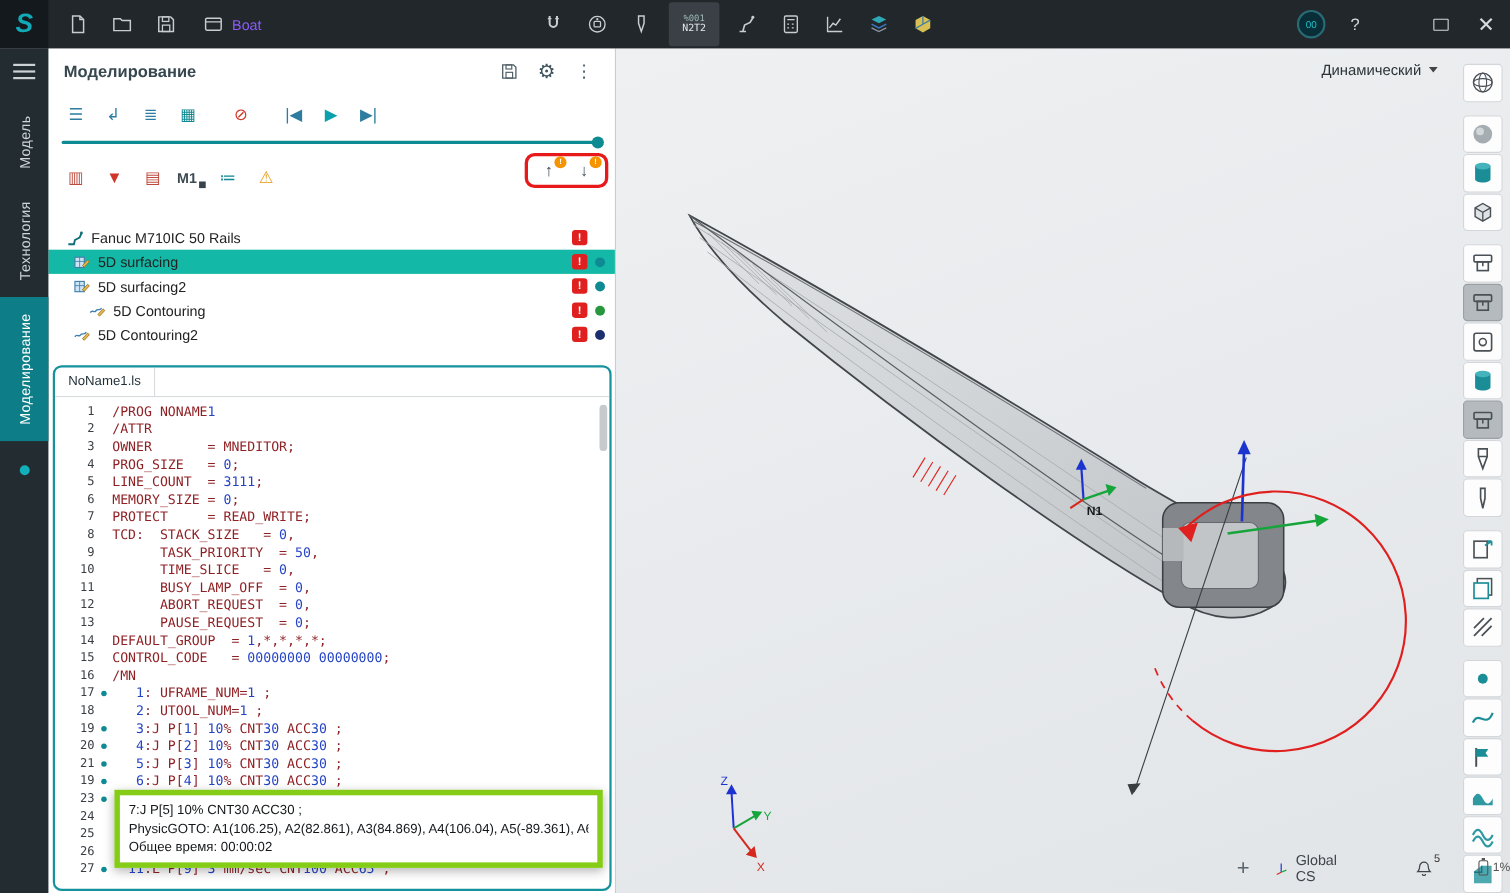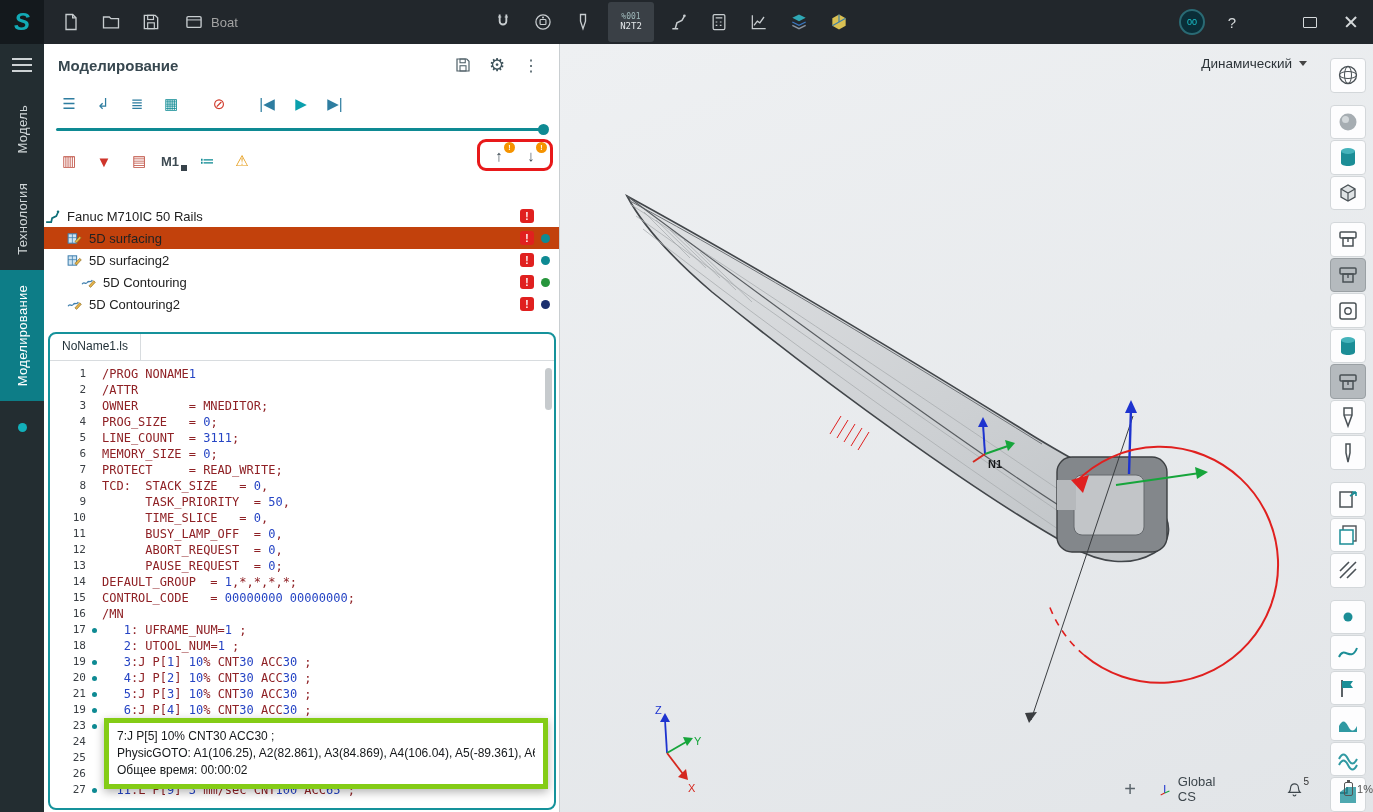--- a/index.html
+++ b/index.html
@@ -6,21 +6,21 @@
   html,body { width:1373px; height:812px; overflow:hidden; }
   body { font-family:"Liberation Sans", sans-serif; font-size:13px; background:#e8eaec; position:relative; color:#2c3338; }
   button { background:none; border:none; cursor:pointer; font-family:inherit; }
 
   
   .titlebar { position:absolute; left:0; top:0; width:1373px; height:44px; background:#22272c; display:flex; align-items:center; z-index:40; }
   .logo { width:44px; height:44px; background:#14191d; color:#12aab6; font-weight:bold; font-style:italic; font-size:24px; display:flex; align-items:center; justify-content:center; }
   .tb-group { display:flex; align-items:center; gap:6px; margin-left:10px; }
   .tb-btn { width:34px; height:34px; display:flex; align-items:center; justify-content:center; color:#c8cdd0; border-radius:4px; }
   .tb-btn svg { width:20px; height:20px; }
-  .doc-tab { display:flex; align-items:center; gap:7px; margin-left:16px; color:#a3a3a3; font-size:13px; }
+  .doc-tab { display:flex; align-items:center; gap:7px; margin-left:16px; color:#8b5cf6; font-size:13px; }
   .doc-tab svg { width:20px; height:20px; color:#c8cdd0; }
   .tb-mid { position:absolute; left:486px; top:0; height:44px; display:flex; align-items:center; }
   .tb-mid .tb-group { margin-left:0; }
   .gcode-btn { width:46px; height:40px; margin:0 8px; background:#3a4046; border-radius:3px; display:flex; flex-direction:column; align-items:center; justify-content:center; line-height:1.2; font-family:"DejaVu Sans Mono", monospace; }
   .gcode-l1 { font-size:8px; color:#9fb8ba; }
   .gcode-l2 { font-size:9px; color:#e4e8ea; }
   .tb-right { position:absolute; right:14px; top:0; height:44px; display:flex; align-items:center; }
   .avatar { width:26px; height:26px; border-radius:50%; background:#0a2e38; border:2px solid #2a6a74; color:#19c2cc; font-size:9px; font-weight:normal; display:flex; align-items:center; justify-content:center; margin-right:20px; }
   .help-btn { width:14px; color:#d5d9db; font-size:15px; margin-right:64px; text-align:center; }
   .max-btn { width:14px; height:11px; border:1.4px solid #d5d9db; border-radius:1px; margin-right:26px; }
@@ -57,21 +57,21 @@
   .ptool2 { display:flex; align-items:center; gap:9px; padding:8px 12px 0; height:44px; position:relative; }
   .m1 { font-size:13px; font-weight:bold; color:#3d4a52; position:relative; padding-right:6px; }
   .m1::after { content:""; position:absolute; right:-2px; bottom:-2px; width:6px; height:6px; background:#37424a; }
   .updown-box { position:absolute; right:6px; top:4px; border:3px solid #e8191a; border-radius:9px; padding:3px 10px; display:flex; gap:14px; background:#fff; }
   .ud-btn { position:relative; width:18px; height:20px; color:#404e57; font-size:15px; }
   .ud-up::before { content:"\2191"; } .ud-down::before { content:"\2193"; }
   .ud-badge { position:absolute; top:-3px; right:-7px; width:11px; height:11px; border-radius:50%; background:#f59300; color:#fff; font-size:7px; font-weight:bold; display:flex; align-items:center; justify-content:center; }
 
   .tree { margin-top:26px; }
   .tree-row { display:flex; align-items:center; height:22px; padding-right:6px; }
-  .tree-row[data-state="selected"] { background:#c2410c; }
+  .tree-row[data-state="selected"] { background:#14b8a6; }
   .tree-icon { width:17px; height:17px; flex:none; }
   .tree-label { font-size:13px; color:#222; margin-left:6px; flex:1; white-space:nowrap; }
   .tree-badge { width:14px; height:14px; flex:none; background:#e0201f; color:#fff; border-radius:3px; font-size:10px; font-weight:bold; display:flex; align-items:center; justify-content:center; margin-right:7px; }
   .tree-dot { width:9px; height:9px; flex:none; border-radius:50%; margin-right:3px; }
 
   
   .editor-card { position:absolute; left:4px; right:3px; top:288px; bottom:2px; border:2px solid #15929b; border-radius:8px; background:#fff; overflow:hidden; }
   .ed-tab-row { height:27px; border-bottom:1px solid #d8dcdf; display:flex; }
   .ed-tab { padding:5px 12px 0; font-size:12px; color:#1f2e36; border-right:1px solid #d8dcdf; }
   .ed-body { position:relative; padding-top:5px; font-family:"DejaVu Sans Mono", monospace; font-size:12px; }
@@ -435,21 +435,21 @@
           <span class="ud-badge">!</span>
         </button>
       <button class="ud-btn ud-down">
           <span class="ud-badge">!</span>
         </button>
     </div>
   </div>
 
   <div class="tree">
 
-      <div class="tree-row" style="padding-left:0">
+      <div class="tree-row" style="padding-left:16px">
         <svg class="tree-icon">
           <use href="#sym-robot-tree"></use>
         </svg>
         <span class="tree-label">Fanuc M710IC 50 Rails</span>
         <span class="tree-badge">!</span>
         <span class="tree-dot" style="visibility:hidden"></span>
       </div>
 
       <div class="tree-row" style="padding-left:22px" data-state="selected">
         <svg class="tree-icon">

